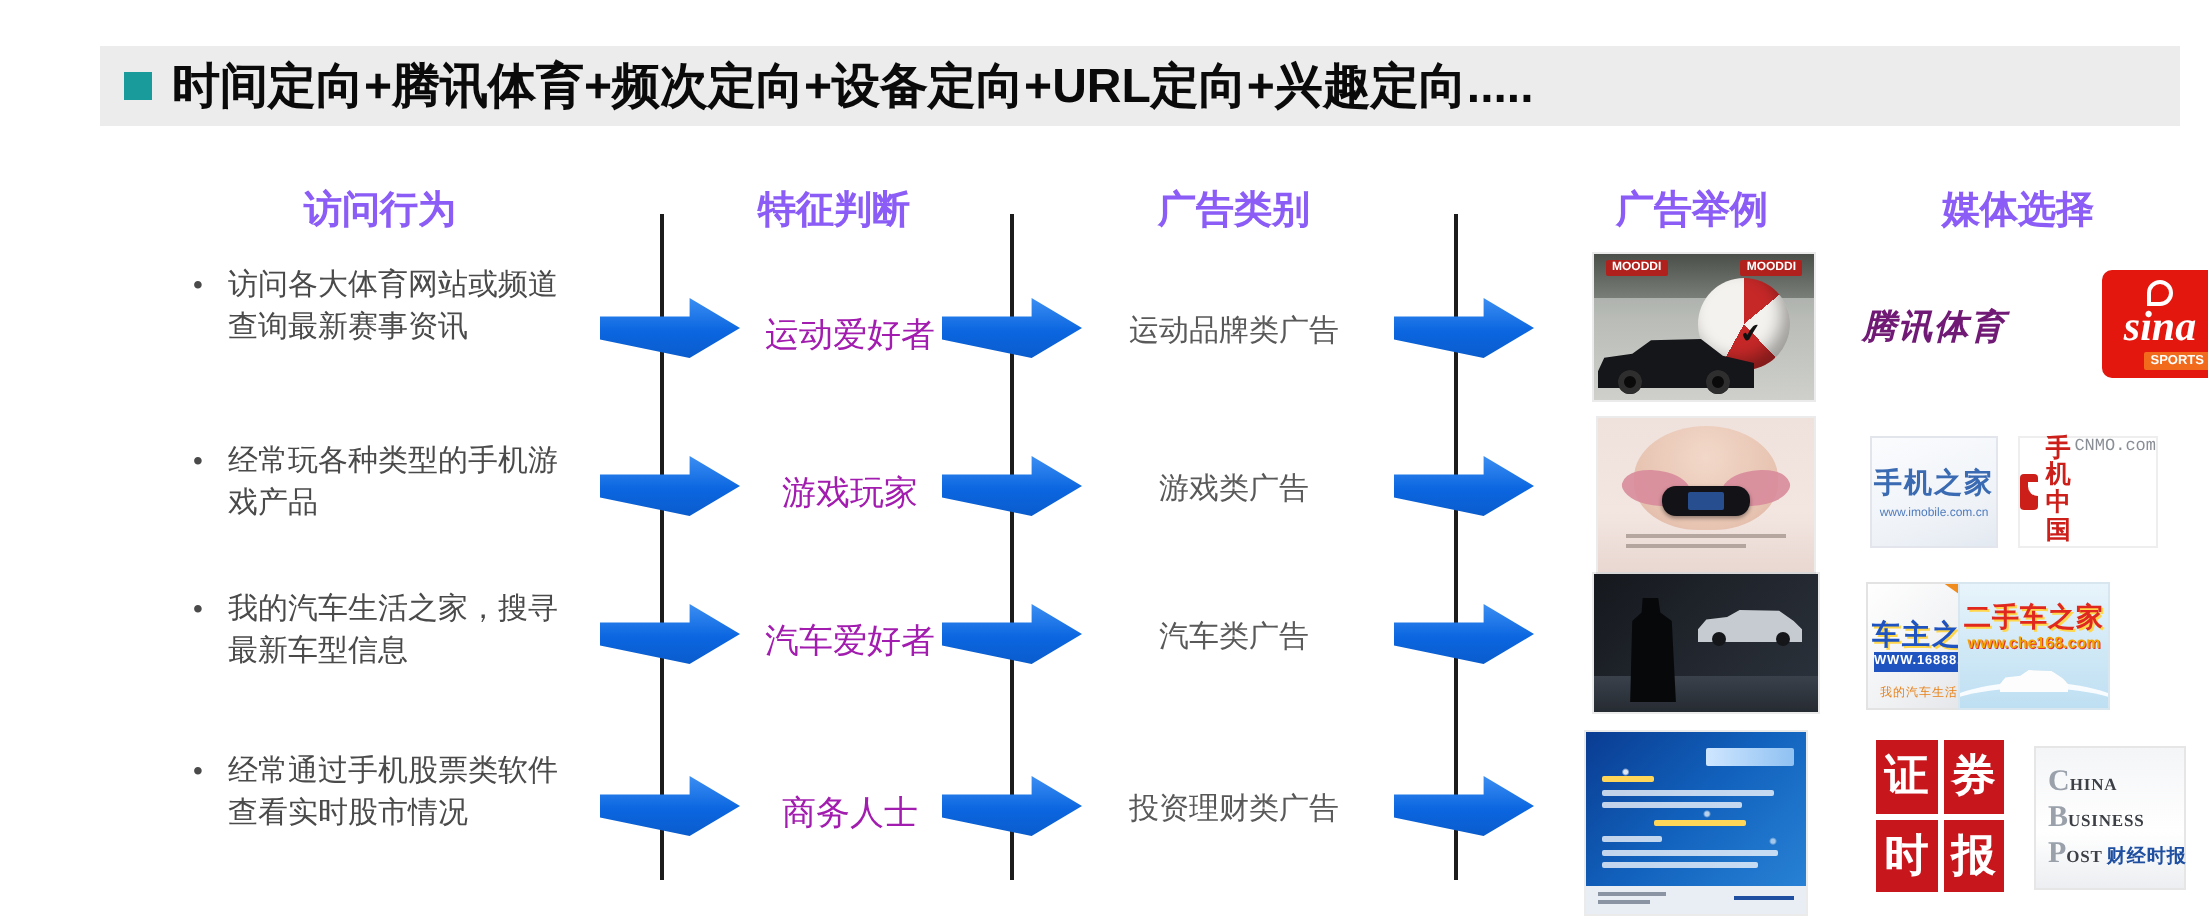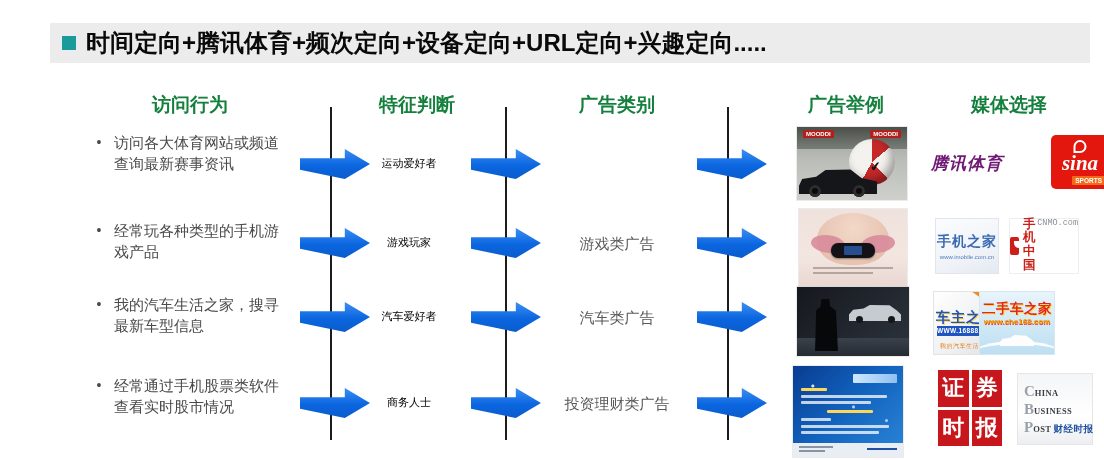--- a/index.html
+++ b/index.html
@@ -6,37 +6,37 @@
   body{font-family:"Liberation Sans","DejaVu Sans",sans-serif;}
   #stage{position:relative;width:1104px;height:460px;background:#fff;overflow:hidden;}
 
   
   .title-bar{position:absolute;left:50px;top:23px;width:1040px;height:40px;background:#ececec;
     display:flex;align-items:center;}
   .title-bullet{width:14px;height:14px;background:#199a9b;margin:0 10px 0 12px;flex:0 0 auto;}
   .title-text{font-size:24px;font-weight:bold;color:#0a0a0a;letter-spacing:0;white-space:nowrap;}
 
   
-  .col-header{position:absolute;top:92px;font-size:19px;font-weight:bold;color:#15803d;text-align:center;}
+  .col-header{position:absolute;top:92px;font-size:19px;font-weight:bold;color:#8b5cf6;text-align:center;}
 
   
   .vline{position:absolute;top:107px;width:2px;height:333px;background:#1c1c1c;z-index:1;}
 
   
   .arrow{position:absolute;width:70px;height:30px;z-index:2;
     background:linear-gradient(180deg,#3c8ef2 0%,#0b66e0 55%,#0a5ccc 100%);
     clip-path:polygon(0 31%,64% 31%,64% 0,100% 50%,64% 100%,0 69%);}
 
   
   .behavior{position:absolute;left:84px;width:210px;display:flex;color:#4a4a4a;font-size:15px;line-height:1.38;}
   .behavior .bullet{width:30px;flex:0 0 auto;color:#4a4a4a;font-size:14px;text-align:center;}
   .behavior .btxt{width:172px;}
 
   
-  .trait{position:absolute;left:360px;width:98px;text-align:center;font-size:11px;color:#000000;}
+  .trait{position:absolute;left:376px;width:98px;text-align:center;font-size:17px;color:#a21caf;}
   .adcat{position:absolute;left:548px;width:138px;text-align:center;font-size:15px;color:#595959;}
 
   
   .adimg{position:absolute;overflow:hidden;box-shadow:0 0 0 1px rgba(0,0,0,.08);}
   
   .ad-sports{background:linear-gradient(180deg,#9aa09c 0%,#b9bcb7 45%,#cfd0cb 100%);}
   .ad-sports .shopband{position:absolute;left:0;top:0;width:100%;height:22px;background:linear-gradient(180deg,#4b4f4a,#7a7e78);}
   .ad-sports .sign{position:absolute;top:3px;font-size:6px;font-weight:bold;color:#fff;background:#b0201c;padding:1px 3px;border-radius:1px;}
   .ad-sports .ball{position:absolute;right:12px;top:12px;width:46px;height:46px;border-radius:50%;
     background:conic-gradient(#c62828 0 14%,#f4f2ee 14% 38%,#c62828 38% 58%,#f4f2ee 58% 100%);
@@ -144,20 +144,21 @@
   <div class="vline" style="left:505px;"></div>
   <div class="vline" style="left:727px;"></div>
 
   <div class="behavior" style="top:133px;">
     <span class="bullet">•</span>
     <span class="btxt">访问各大体育网站或频道查询最新赛事资讯</span>
   </div>
   <div class="arrow" style="left:300px;top:149px;"></div>
   <div class="trait" style="top:156px;">运动爱好者</div>
   <div class="arrow" style="left:471px;top:149px;"></div>
+  <div class="adcat" style="top:156px;">运动品牌类广告</div>
   <div class="arrow" style="left:697px;top:149px;"></div>
   <div class="adimg ad-sports" style="left:797px;top:127px;width:110px;height:73px;">
     <div class="shopband"></div>
     <span class="sign" style="left:6px;">MOODDI</span>
     <span class="sign" style="right:6px;">MOODDI</span>
     <div class="ball"></div>
     <span class="swoosh">✔</span>
     <div class="car"></div>
     <div class="wheel" style="left:12px;"></div>
     <div class="wheel" style="left:56px;"></div>

